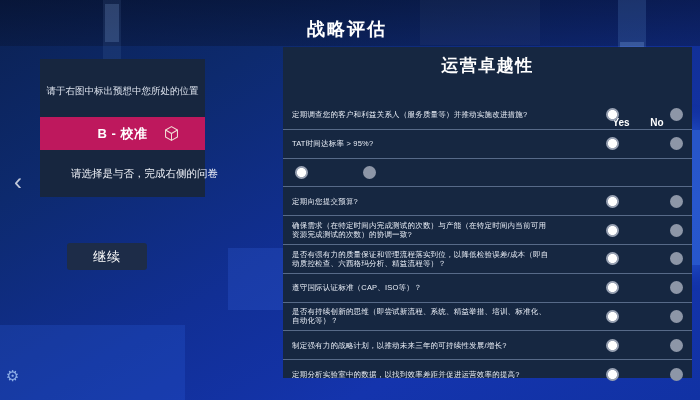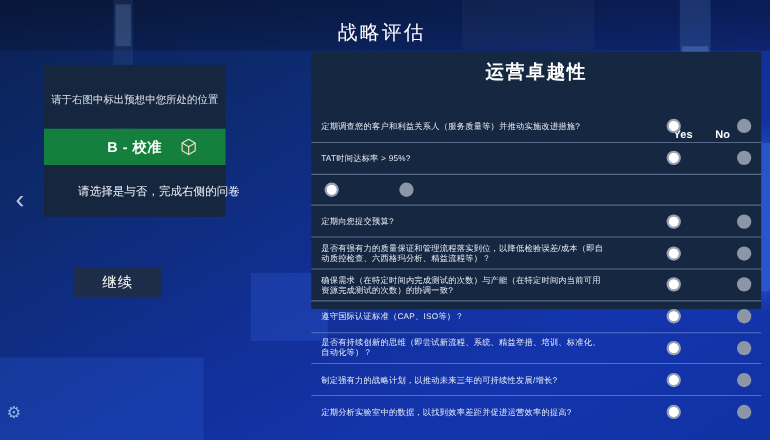--- a/index.html
+++ b/index.html
@@ -14,41 +14,41 @@
   .top-band { left:0; top:0; width:700px; height:46px; background:linear-gradient(180deg,rgba(5,13,36,.55),rgba(8,20,52,.42)); }
   .strip1 { left:103px; top:0; width:18px; height:160px; background:rgba(130,170,230,.10); }
   .strip1b{ left:105px; top:4px; width:14px; height:38px; background:rgba(160,200,255,.18); }
   .rect1  { left:618px; top:0; width:28px; height:95px; background:rgba(100,150,215,.20); }
   .rect1b { left:620px; top:42px; width:24px; height:32px; background:rgba(150,195,255,.22); }
   .rect2  { left:420px; top:0; width:120px; height:45px; background:rgba(255,255,255,.03); }
   .glow-right { left:686px; top:130px; width:14px; height:135px; background:rgba(70,140,255,.40); box-shadow:0 0 18px 6px rgba(60,130,255,.35); }
   .light-bl { left:0; top:325px; width:185px; height:75px; background:rgba(45,95,225,.25); }
   .rect3  { left:228px; top:248px; width:70px; height:62px; background:rgba(60,110,235,.22); }
 
-  .page-title { position:absolute; left:307px; top:17px; font-size:18px; font-weight:normal; letter-spacing:2px; color:#ffffff; }
+  .page-title { position:absolute; left:307px; top:17px; font-size:18px; font-weight:bold; letter-spacing:2px; color:#ffffff; }
 
   
   .inst { position:absolute; left:40px; top:59px; width:165px; }
   .inst-hdr-a { height:38px; background:#453e5a; display:flex; align-items:center; justify-content:center; position:relative; cursor:pointer; }
   .inst-hdr-a .lbl { font-size:12px; color:#d2cede; letter-spacing:.5px; }
   .check-circle { position:absolute; right:26px; top:11px; width:16px; height:16px; border:1.5px solid rgba(222,218,236,.9); border-radius:50%; display:flex; align-items:center; justify-content:center; font-size:9px; color:#ded9ec; }
   .inst-body-a { height:58px; background:#17263f; display:flex; align-items:center; justify-content:center; }
   .inst-body-a .txt { font-size:9.5px; color:#dde3ee; white-space:nowrap; padding-top:6px; }
-  .inst-hdr-b { height:33px; background:#15803d; display:flex; align-items:center; justify-content:center; position:relative; cursor:pointer; }
+  .inst-hdr-b { height:33px; background:#be185d; display:flex; align-items:center; justify-content:center; position:relative; cursor:pointer; }
   .inst-hdr-b .lbl { font-size:13px; font-weight:bold; color:#ffffff; letter-spacing:.5px; }
   .cube-icon { position:absolute; right:25px; top:8px; }
   .inst-body-b { height:47px; background:#17263f; display:flex; align-items:center; justify-content:center;padding-left:44px; }
   .inst-body-b .txt { font-size:10.5px; color:#f0f3f9; white-space:nowrap; }
   .continue-btn { position:absolute; left:67px; top:243px; width:80px; height:27px; background:#1d2c48; border:none; border-radius:3px; color:#fff; font-size:13px; letter-spacing:1px; cursor:pointer; font-family:inherit; }
 
   .back-chevron { position:absolute; left:14px; top:170px; font-size:24px; color:rgba(255,255,255,.75); cursor:pointer; line-height:1; }
   .gear { position:absolute; left:6px; top:368px; font-size:15px; color:#8fb0e8; cursor:pointer; line-height:1; }
 
   
-  .qpanel { position:absolute; left:283px; top:47px; width:409px; height:234px; background:#162741; }
+  .qpanel { position:absolute; left:283px; top:47px; width:409px; height:331px; background:#162741; }
   .qtitle { text-align:center; font-size:17px; font-weight:bold; letter-spacing:1.5px; margin-top:7px; color:#ffffff; }
   .qn-header { display:flex; margin-top:9px; height:14px; }
   .qn-header .spacer { width:320px; }
   .qn-header .q-cell { font-size:10px; font-weight:bold; color:#ffffff;margin-top:36px; }
   .q-list { }
   .q-row { display:flex; align-items:center; height:28.8px;gap:32px; }
   .q-row + .q-row { border-top:1px solid rgba(151,173,208,.5); }
   .q-text { width:320px; padding:0 12px 0 9px; font-size:7.5px; line-height:9px; color:#e9eef7; letter-spacing:.2px; }
   .q-cell { width:36px; display:flex; justify-content:center; align-items:center; }
   .radio { width:13px; height:13px; border-radius:50%; background:#8d96a7; cursor:pointer; }
@@ -136,31 +136,31 @@
     <div class="q-text">定期向您提交预算?</div>
     <div class="q-cell">
           <span class="radio sel"></span>
         </div>
     <div class="q-cell">
           <span class="radio"></span>
         </div>
   </div>
 
   <div class="q-row">
+    <div class="q-text">确保需求（在特定时间内完成测试的次数）与产能（在特定时间内当前可用资源完成测试的次数）的协调一致?</div>
+    <div class="q-cell">
+          <span class="radio sel"></span>
+        </div>
+    <div class="q-cell">
+          <span class="radio"></span>
+        </div>
+  </div>
+
+  <div class="q-row">
     <div class="q-text">是否有强有力的质量保证和管理流程落实到位，以降低检验误差/成本（即自动质控检查、六西格玛分析、精益流程等）？</div>
-    <div class="q-cell">
-          <span class="radio sel"></span>
-        </div>
-    <div class="q-cell">
-          <span class="radio"></span>
-        </div>
-  </div>
-
-  <div class="q-row">
-    <div class="q-text">确保需求（在特定时间内完成测试的次数）与产能（在特定时间内当前可用资源完成测试的次数）的协调一致?</div>
     <div class="q-cell">
           <span class="radio sel"></span>
         </div>
     <div class="q-cell">
           <span class="radio"></span>
         </div>
   </div>
 
   <div class="q-row">
     <div class="q-text">遵守国际认证标准（CAP、ISO等）？</div>

